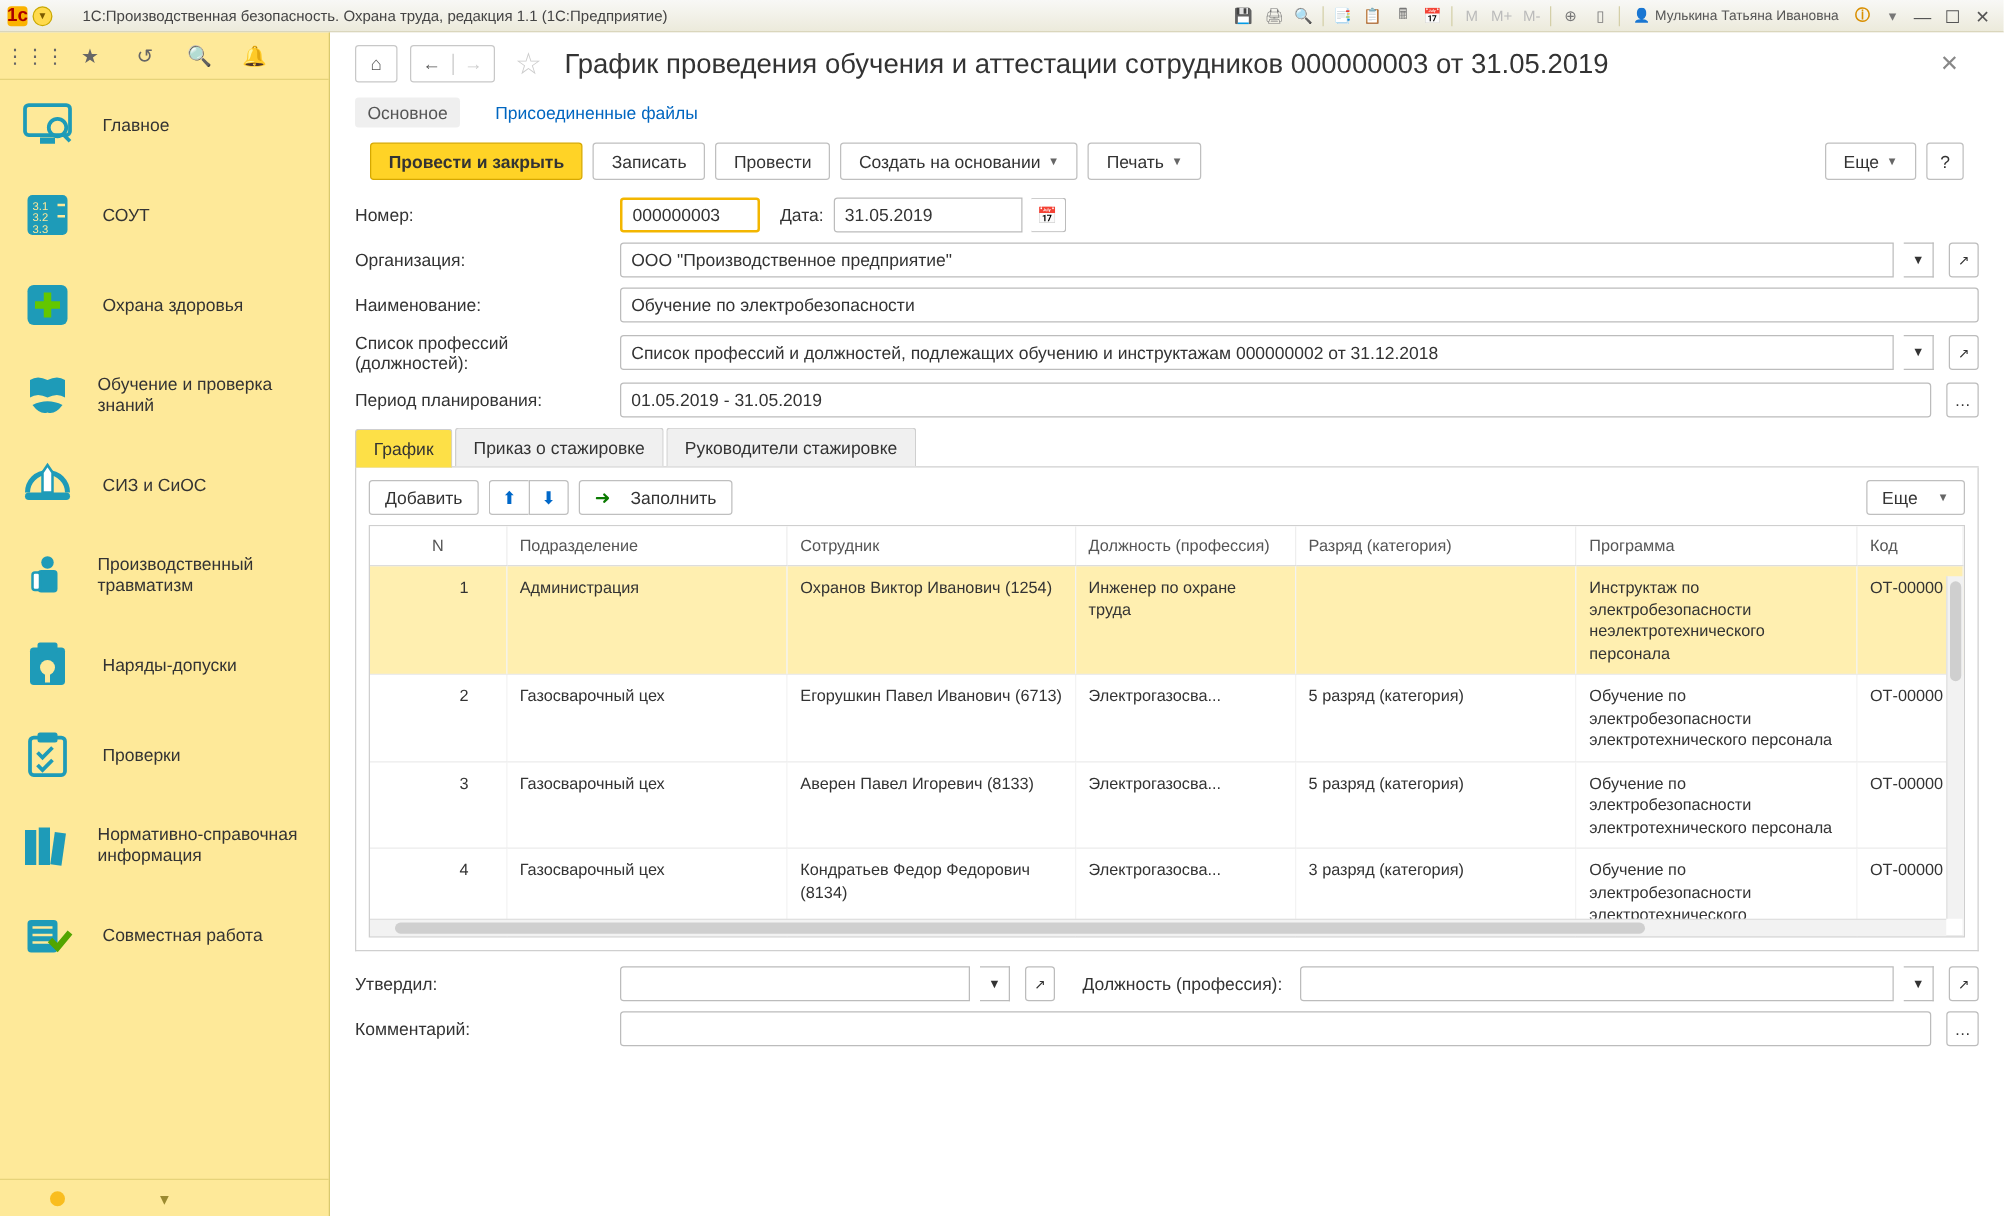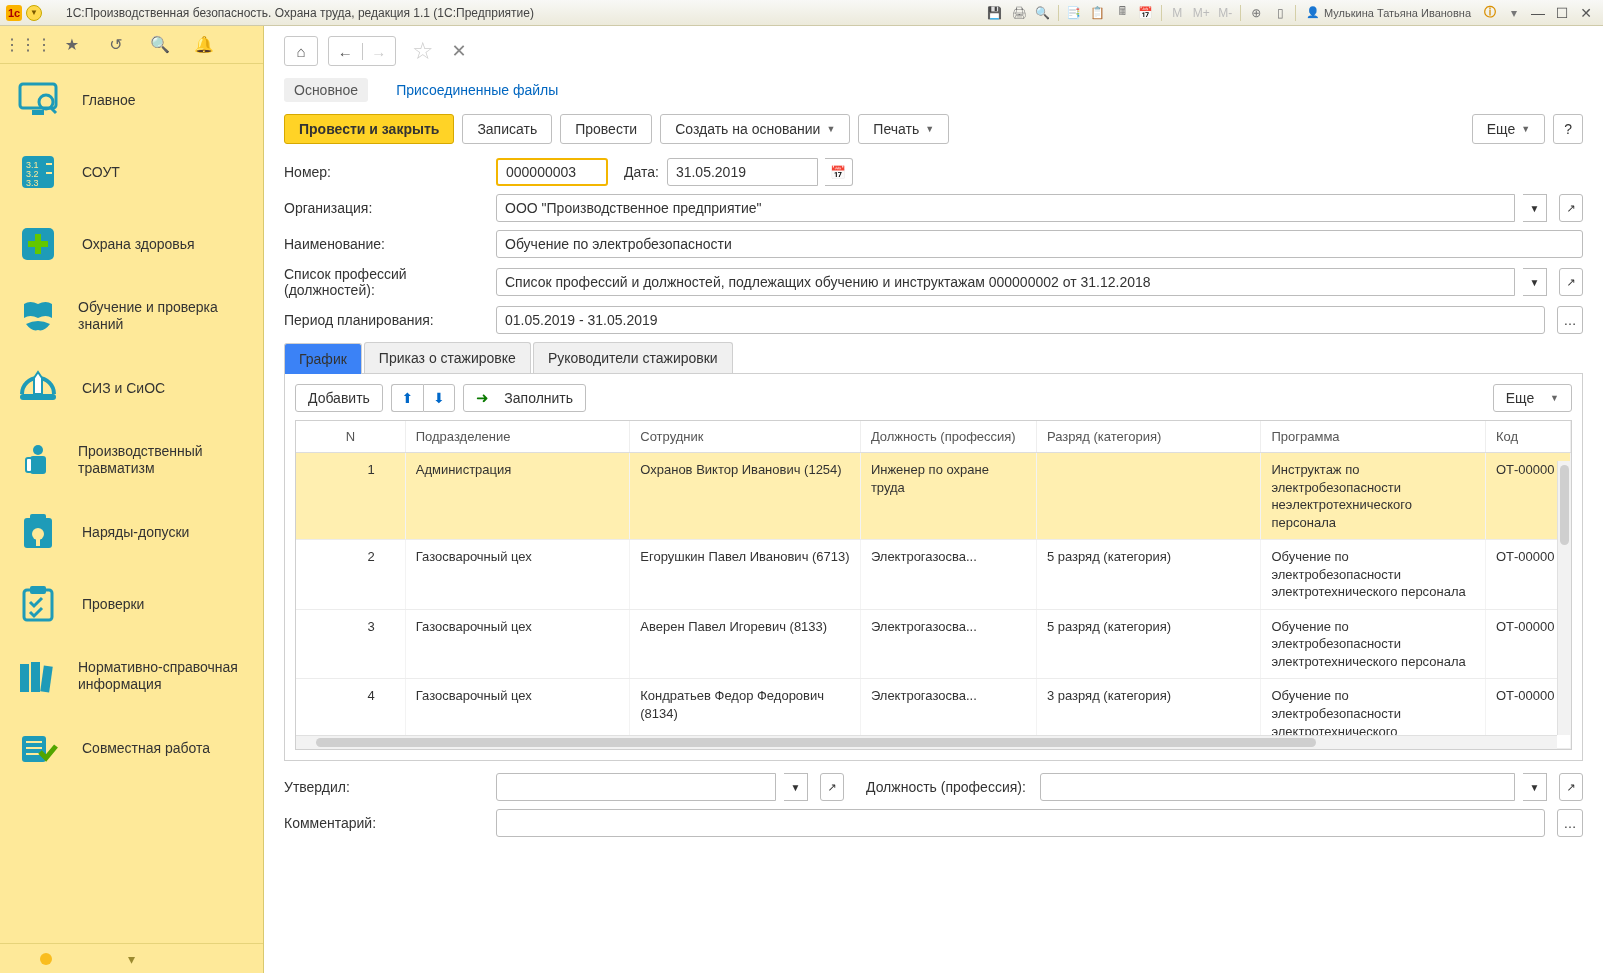--- a/index.html
+++ b/index.html
@@ -1,21 +1,21 @@
 <!DOCTYPE html>
 <html><head>
 <meta charset="utf-8">
 <style>
   * { box-sizing: border-box; margin: 0; padding: 0; font-family: Arial, sans-serif; }
   body { font-size: 13px; color: #333; background: #fff; overflow: hidden; width: 1603px; height: 973px; }
 
   
   .titlebar { height: 26px; background: linear-gradient(#f8f8f6, #eceadb); display: flex; align-items: center; padding: 0 6px; border-bottom: 1px solid #cfcaa9; }
   .tb-left { display: flex; align-items: center; gap: 4px; }
-  .tb-icon { width: 16px; height: 16px; background: #fbb300; border-radius: 3px; font-size: 11px; color: #a00; font-weight: bold; display: flex; align-items: center; justify-content: center; }
+  .tb-icon { width: 16px; height: 16px; background: #fbb300; border-radius: 3px; font-size: 15px; color: #a00; font-weight: bold; display: flex; align-items: center; justify-content: center; }
   .tb-dd { width: 16px; height: 16px; border: 1px solid #c9a800; border-radius: 50%; background: #ffda4d; display: flex; align-items: center; justify-content: center; font-size: 8px; color: #7a5a00; }
   .tb-title { margin-left: 20px; font-size: 12px; color: #444; }
   .tb-flex { flex: 1; }
   .tb-right { display: flex; align-items: center; gap: 2px; }
   .tb-btn { width: 22px; height: 20px; display: flex; align-items: center; justify-content: center; font-size: 12px; color: #777; }
   .tb-btn.user { width: auto; padding: 0 6px; font-size: 11px; color: #555; }
   .tb-sep { width: 1px; height: 16px; background: #d4cfa8; margin: 0 2px; }
   .tb-btn.win { font-size: 14px; color: #555; }
 
   
@@ -39,21 +39,21 @@
   .nav-btn.double span { flex: 1; display: flex; align-items: center; justify-content: center; }
   .nav-btn.double span:first-child { border-right: 1px solid #c8c8c8; }
   .star-head { font-size: 24px; color: #ccc; margin-left: 6px; }
   .page-title { font-size: 22px; color: #333; margin-left: 8px; flex: 1; }
   .close-x { font-size: 18px; color: #888; padding: 4px 8px; margin-right: 8px; cursor: pointer; }
 
   .section-tabs { display: flex; gap: 18px; padding: 12px 20px 10px; }
   .sec-tab { font-size: 14px; color: #0066c0; cursor: pointer; padding: 4px 10px; border-radius: 3px; }
   .sec-tab.active { background: #efefef; color: #555; }
 
-  .toolbar { display: flex; align-items: flex-start; gap: 8px; padding: 2px 20px 14px; }
+  .toolbar { display: flex; align-items: flex-start; gap: 8px; padding: 2px 32px 14px; }
   .btn { height: 30px; padding: 0 14px; border: 1px solid #bfbfbf; border-radius: 3px; background: #fff; font-size: 14px; color: #333; display: inline-flex; align-items: center; gap: 6px; }
   .btn.primary { background: #ffd326; border-color: #d6a800; font-weight: bold; }
   .btn .caret { font-size: 9px; color: #666; }
   .toolbar .flex { flex: 1; }
 
   .form { padding: 0 20px; }
   .form-row { display: flex; align-items: center; margin-bottom: 8px; gap: 8px; }
   .form-label { width: 204px; font-size: 14px; color: #333; }
   .input { height: 28px; border: 1px solid #bcbcbc; border-radius: 3px; padding: 0 8px; font-size: 14px; background: #fff; display: flex; align-items: center; }
   .input.num { width: 112px; border: 2px solid #f3b600; }
@@ -62,21 +62,21 @@
   .cal-btn { width: 28px; height: 28px; border: 1px solid #bcbcbc; border-left: none; border-radius: 0 3px 3px 0; display: flex; align-items: center; justify-content: center; font-size: 13px; margin-left: -1px; background: #fff; }
   .input.full { flex: 1; }
   .side-btn { width: 24px; height: 28px; border: 1px solid #bcbcbc; border-left: none; display: flex; align-items: center; justify-content: center; font-size: 10px; background: #fff; }
   .ext-btn { width: 24px; height: 28px; border: 1px solid #bcbcbc; border-radius: 3px; display: flex; align-items: center; justify-content: center; font-size: 11px; margin-left: 4px; background: #fff; }
   .dots-btn { width: 26px; height: 28px; border: 1px solid #bcbcbc; border-radius: 3px; display: flex; align-items: center; justify-content: center; background: #fff; margin-left: 4px; }
 
   
   .inner-tabs-wrap { padding: 0 20px; }
   .inner-tabs { display: flex; border-bottom: 1px solid #cfcfcf; }
   .inner-tab { padding: 7px 14px; font-size: 14px; border: 1px solid transparent; border-bottom: none; cursor: pointer; color: #333; background: #f0f0f0; border-color: #cfcfcf; margin-right: 2px; border-radius: 3px 3px 0 0; }
-  .inner-tab.active { background: #3b82f6; position: relative; top: 1px; }
+  .inner-tab.active { background: #fde047; position: relative; top: 1px; }
 
   .tab-panel { border: 1px solid #cfcfcf; border-top: none; padding: 10px; margin: 0 20px; }
   .panel-toolbar { display: flex; align-items: center; gap: 8px; margin-bottom: 8px; }
   .panel-toolbar .btn.small { height: 28px; padding: 0 12px; }
   .icon-btn { width: 32px; height: 28px; border: 1px solid #bfbfbf; border-radius: 3px; display: flex; align-items: center; justify-content: center; background: #fff; font-size: 14px; }
   .icon-group { display: flex; }
   .icon-group .icon-btn:first-child { border-radius: 3px 0 0 3px; border-right: none; }
   .icon-group .icon-btn:last-child { border-radius: 0 3px 3px 0; }
   .arrow-up { color: #0068c9; }
   .arrow-down { color: #0068c9; }
@@ -269,20 +269,21 @@
   </div>
 
   <div class="main">
     <div class="main-head">
       <div class="nav-btn">⌂</div>
       <div class="nav-btn double">
         <span>←</span>
         <span style="color:#ccc">→</span>
       </div>
       <div class="star-head">☆</div>
+      <div class="page-title">График проведения обучения и аттестации сотрудников 000000003 от 31.05.2019</div>
       <div class="close-x">✕</div>
     </div>
 
     <div class="section-tabs">
       <div class="sec-tab active">Основное</div>
       <div class="sec-tab">Присоединенные файлы</div>
     </div>
 
     <div class="toolbar">
       <button class="btn primary">Провести и закрыть</button>
@@ -332,21 +333,21 @@
         <div class="form-label">Период планирования:</div>
         <div class="input full">01.05.2019 - 31.05.2019</div>
         <div class="dots-btn">…</div>
       </div>
     </div>
 
     <div class="inner-tabs-wrap">
       <div class="inner-tabs">
         <div class="inner-tab active">График</div>
         <div class="inner-tab">Приказ о стажировке</div>
-        <div class="inner-tab">Руководители стажировки</div>
+        <div class="inner-tab">Руководители стажировке</div>
       </div>
     </div>
     <div class="tab-panel">
       <div class="panel-toolbar">
         <button class="btn small">Добавить</button>
         <div class="icon-group">
           <div class="icon-btn">
               <span class="arrow-up">⬆</span>
             </div>
           <div class="icon-btn">

